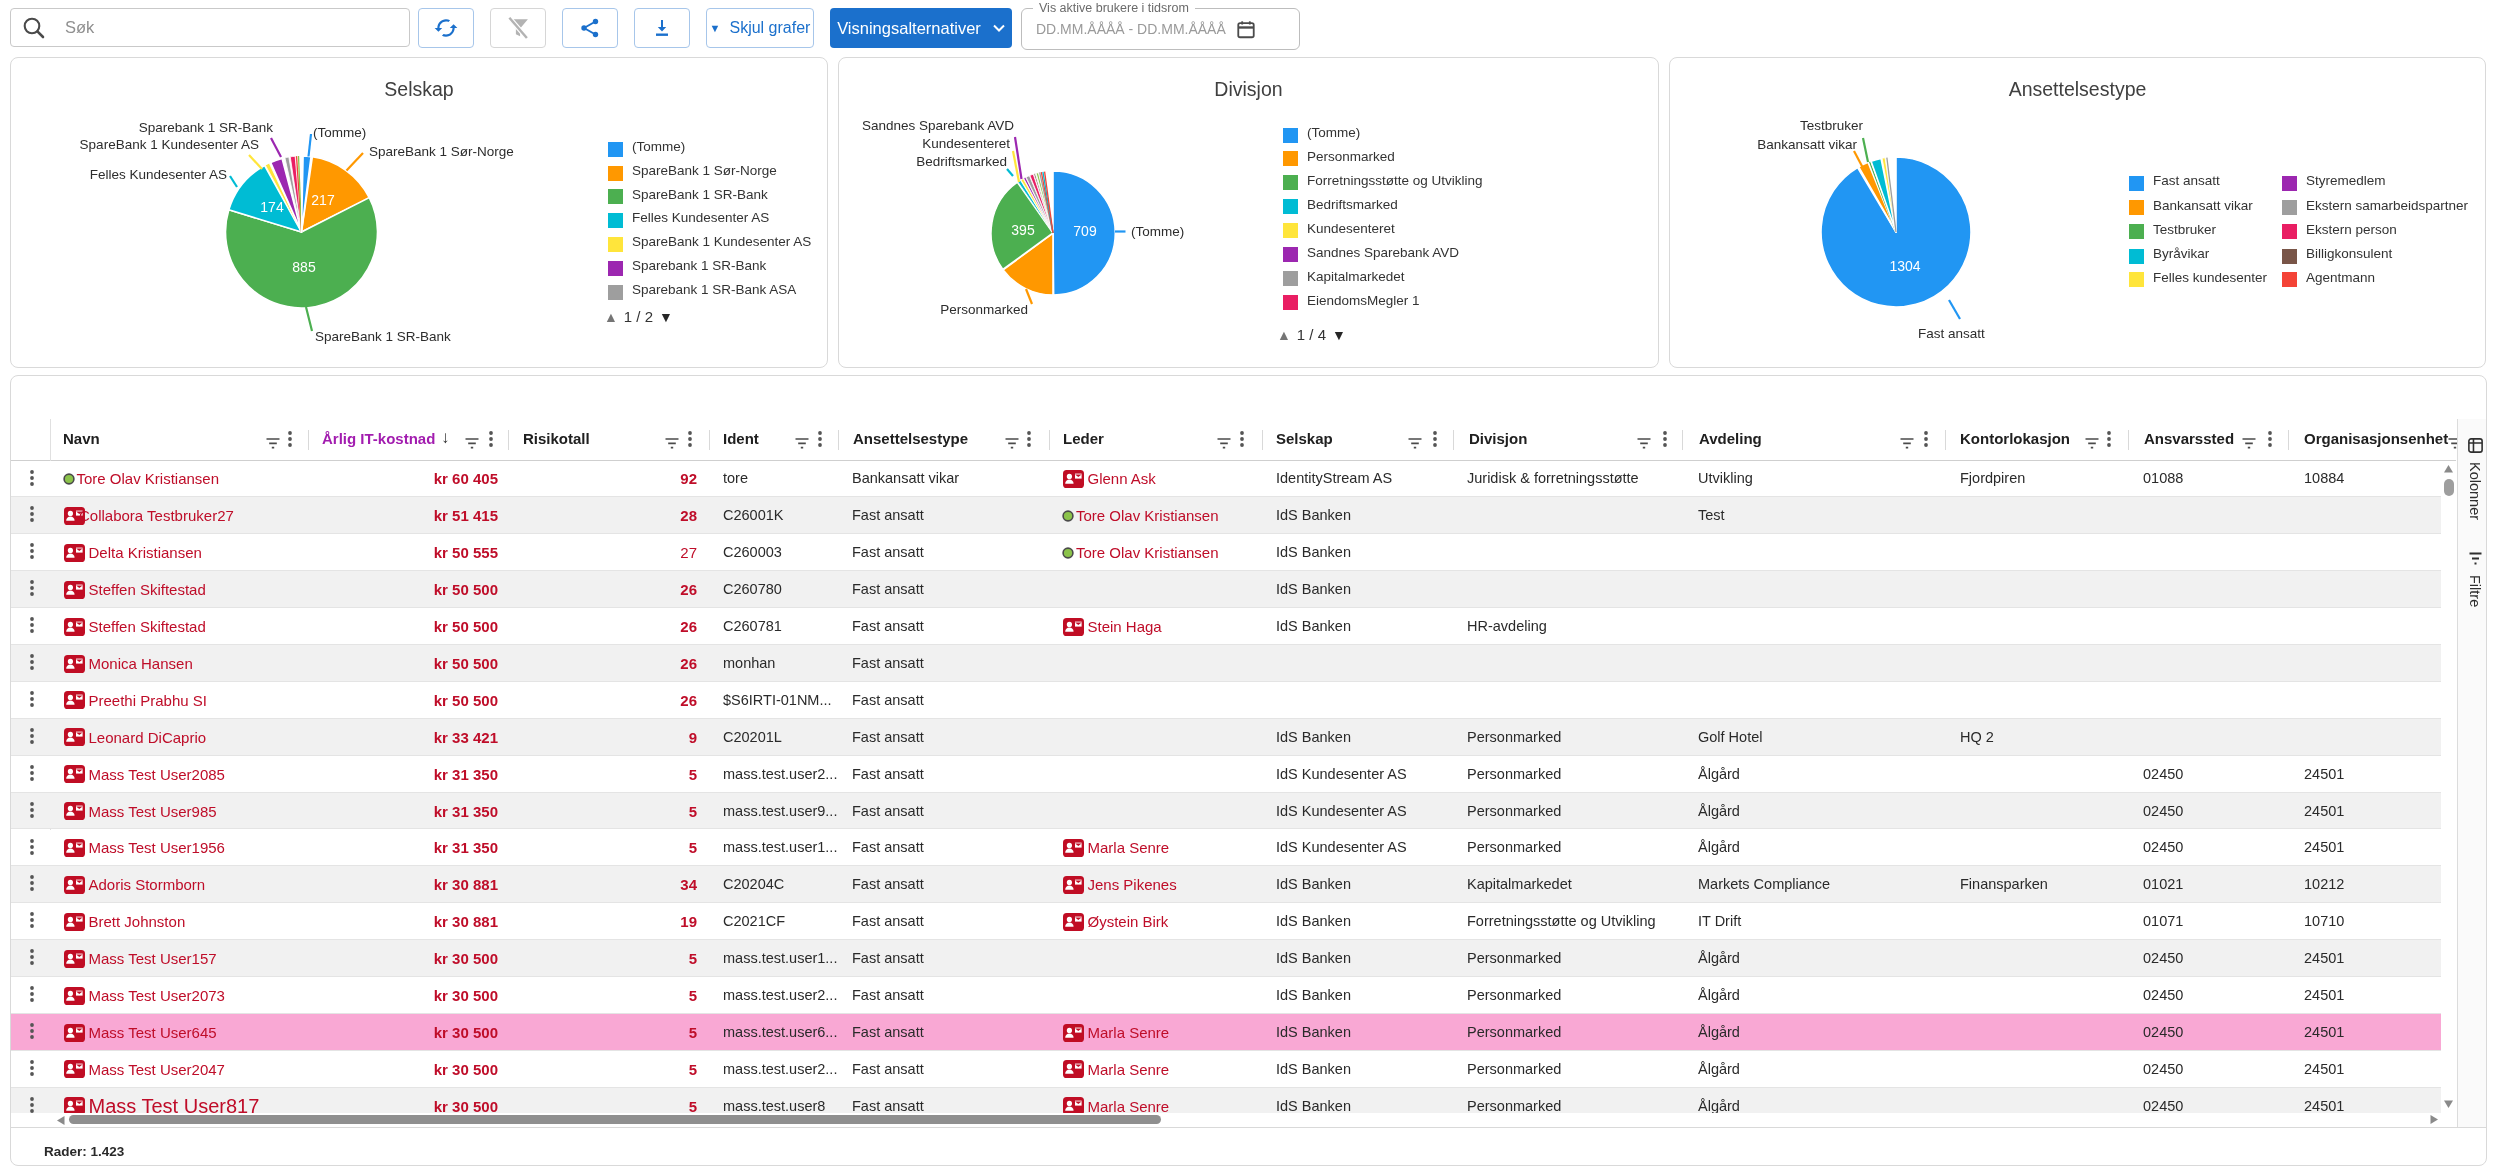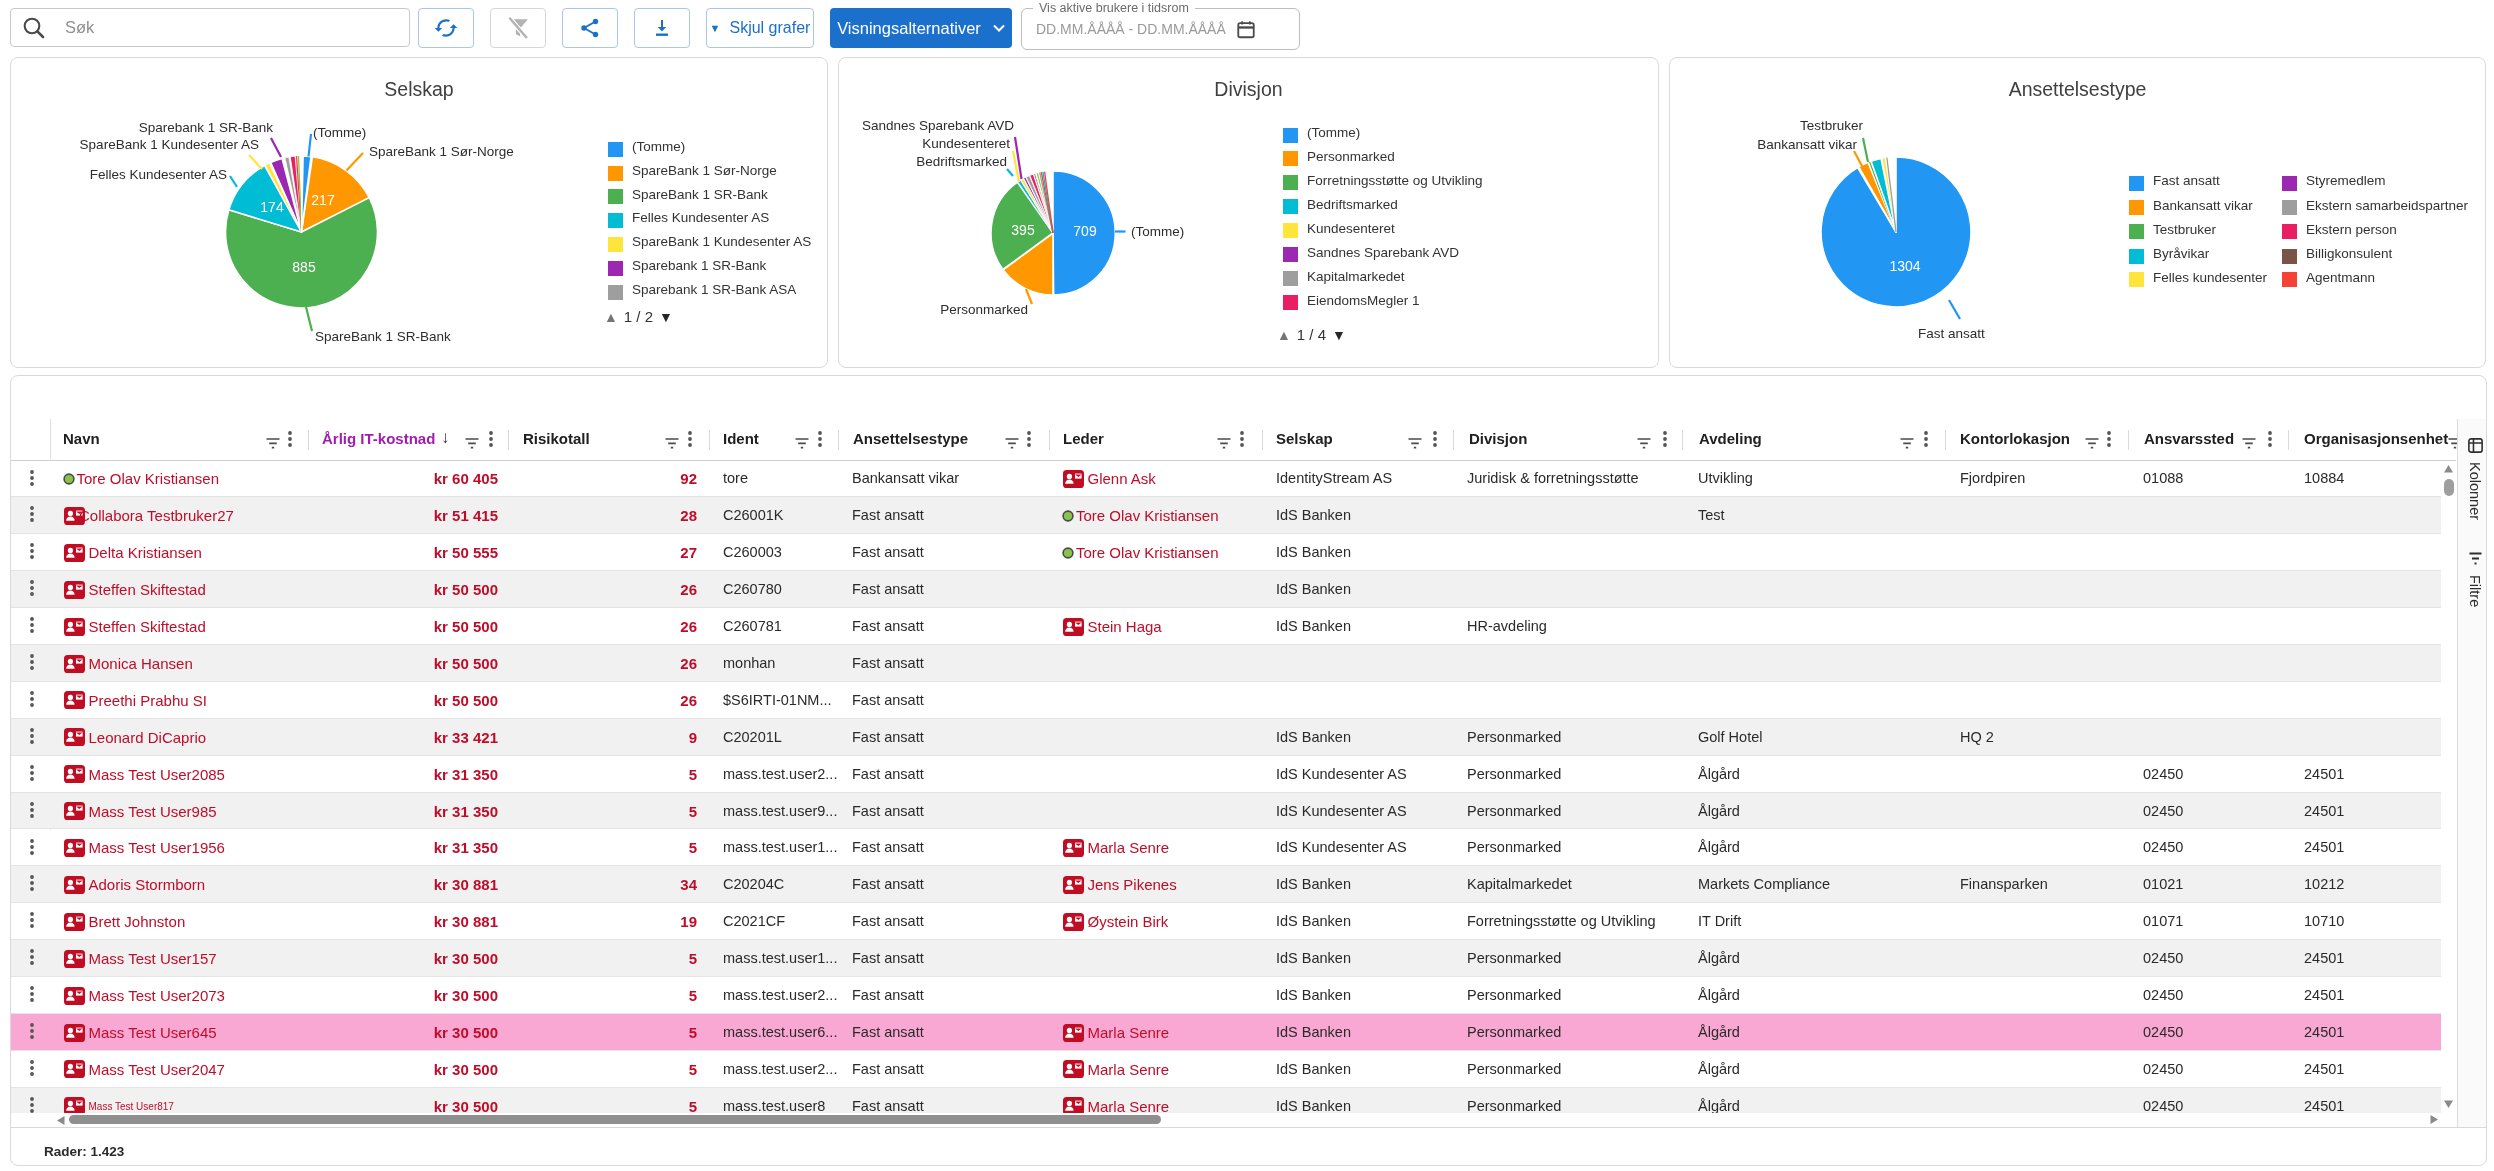--- a/index.html
+++ b/index.html
@@ -398,21 +398,21 @@
           </svg></div>
         <div class="abs" style="left:53px;top:9.5px"><svg width="21" height="18" viewBox="0 0 21 18">
             <rect x="0" y="0" width="21" height="18" rx="3.6" fill="#c00d24"></rect>
             <circle cx="6.4" cy="6.4" r="2.6" fill="#fff"></circle>
             <path d="M2.2 13.8 a4.2 4.2 0 0 1 8.4 0 z" fill="#fff"></path>
             <rect x="12" y="3.6" width="6.6" height="5" fill="#fff"></rect>
             <path d="M12 3.6 l3.3 2.6 3.3 -2.6 z" fill="#c00d24" transform="translate(0,0.8)"></path>
           </svg></div>
         <div class="cell red" style="left:77.5px;font-size:15px">Delta Kristiansen</div>
         <div class="cell red" style="right:1943px;font-weight:700;font-size:15px">kr 50 555</div>
-        <div class="cell red" style="right:1744px;font-weight:700;font-size:15px">27</div>
+        <div class="cell red" style="right:1744px;font-weight:400;font-size:15px">27</div>
         <div class="cell" style="left:712px">C260003</div>
         <div class="cell" style="left:841px">Fast ansatt</div>
         <svg style="position:absolute;left:1051px;top:12.5px" width="12" height="12">
           <circle cx="6" cy="6" r="4.9" fill="#8bc34a" stroke="#4a4a4a" stroke-width="1.6"></circle>
         </svg>
         <div class="cell red" style="left:1065px;font-size:15px">Tore Olav Kristiansen</div>
         <div class="cell" style="left:1265px">IdS Banken</div>
       </div>
       <div class="abs" style="left:0;top:110.7px;width:2430px;height:36.9px;background:#f1f1f1;border-bottom:1px solid #e4e4e4">
         <div style="position:absolute;left:19px;top:9px"><svg width="4" height="16" viewBox="0 0 4 16" fill="#555">
@@ -787,21 +787,21 @@
             <circle cx="2" cy="8" r="1.9"></circle>
             <circle cx="2" cy="14" r="1.9"></circle>
           </svg></div>
         <div class="abs" style="left:53px;top:9.5px"><svg width="21" height="18" viewBox="0 0 21 18">
             <rect x="0" y="0" width="21" height="18" rx="3.6" fill="#c00d24"></rect>
             <circle cx="6.4" cy="6.4" r="2.6" fill="#fff"></circle>
             <path d="M2.2 13.8 a4.2 4.2 0 0 1 8.4 0 z" fill="#fff"></path>
             <rect x="12" y="3.6" width="6.6" height="5" fill="#fff"></rect>
             <path d="M12 3.6 l3.3 2.6 3.3 -2.6 z" fill="#c00d24" transform="translate(0,0.8)"></path>
           </svg></div>
-        <div class="cell red" style="left:77.5px;font-size:10px">Mass Test User817</div>
+        <div class="cell red" style="left:77.5px;font-size:20px">Mass Test User817</div>
         <div class="cell red" style="right:1943px;font-weight:700;font-size:15px">kr 30 500</div>
         <div class="cell red" style="right:1744px;font-weight:700;font-size:15px">5</div>
         <div class="cell" style="left:712px">mass.test.user8</div>
         <div class="cell" style="left:841px">Fast ansatt</div>
         <div class="abs" style="left:1052px;top:9.5px"><svg width="21" height="18" viewBox="0 0 21 18">
             <rect x="0" y="0" width="21" height="18" rx="3.6" fill="#c00d24"></rect>
             <circle cx="6.4" cy="6.4" r="2.6" fill="#fff"></circle>
             <path d="M2.2 13.8 a4.2 4.2 0 0 1 8.4 0 z" fill="#fff"></path>
             <rect x="12" y="3.6" width="6.6" height="5" fill="#fff"></rect>
             <path d="M12 3.6 l3.3 2.6 3.3 -2.6 z" fill="#c00d24" transform="translate(0,0.8)"></path>

